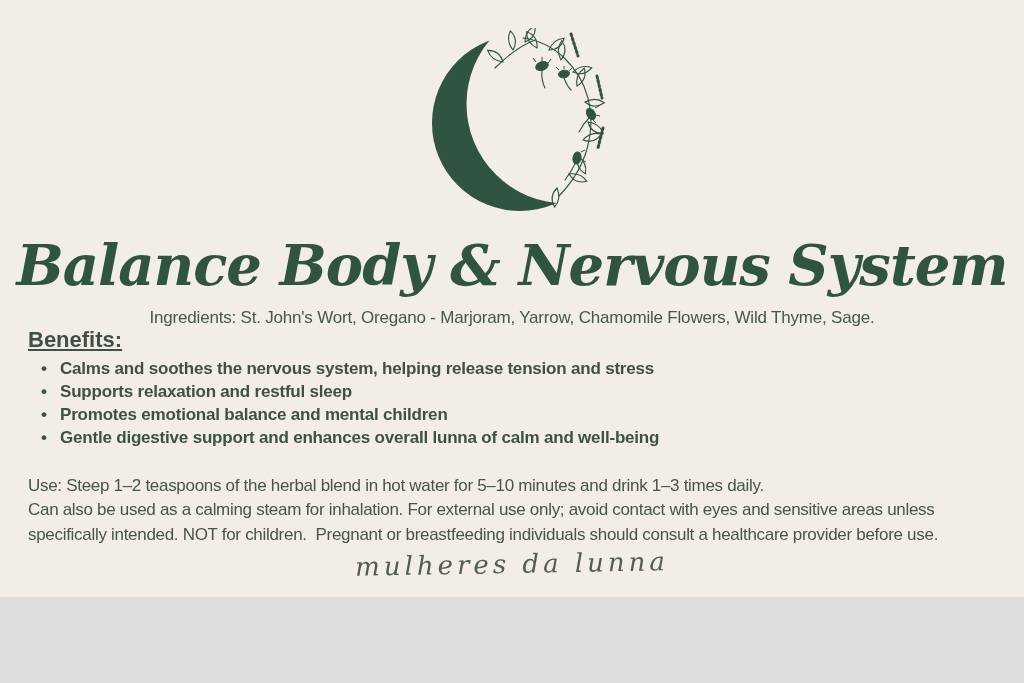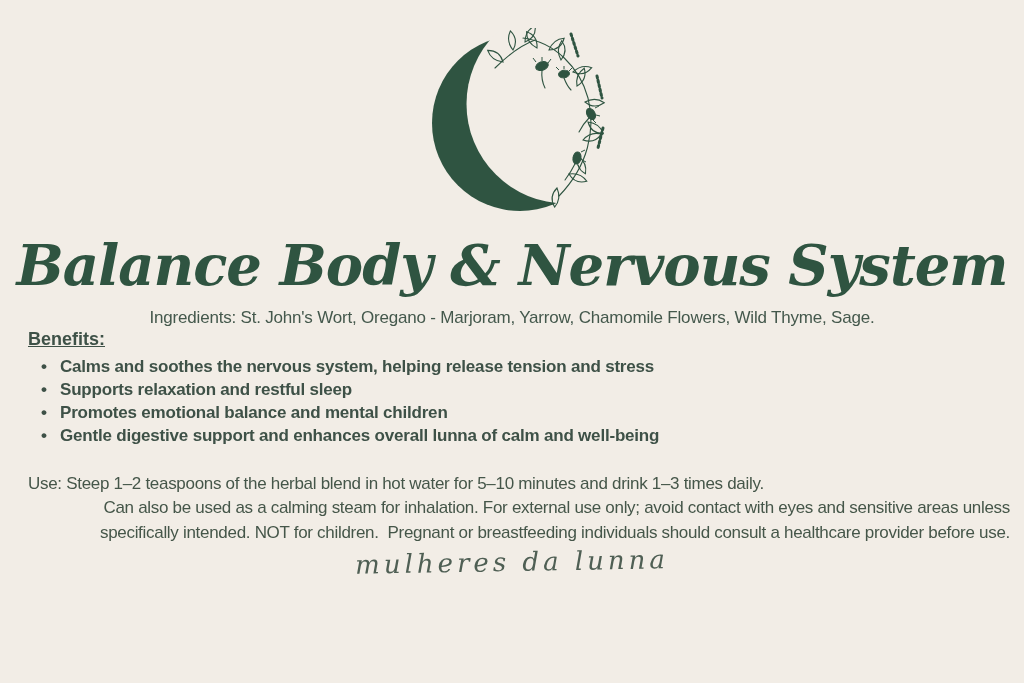--- a/index.html
+++ b/index.html
@@ -4,21 +4,21 @@
 <style>
   :root{
     --bg:#F2EDE6;
     --green:#2F5441;
     --text:#455649;
     --signature:#4F5F54;
   }
   *{margin:0;padding:0;box-sizing:border-box;}
   html,body{background:#ddd;}
   .poster{
-    width:1024px;height:683px;
+    width:1024px;height:597px;
     background:var(--bg);
     position:relative;
     overflow:hidden;
     margin:0 auto;
     font-family:"Liberation Sans", sans-serif;
     color:var(--text);
   }
   .moon-wrap{
     width:190px;height:185px;
     margin:28px auto 0;
@@ -44,21 +44,21 @@
     line-height:21px;
     letter-spacing:-0.2px;
     color:#44584C;
   }
   .content{
     margin:1px 14px 0 28px;
     font-size:17px;
   }
   .benefits-heading{
     display:inline-block;
-    font-size:18px;
+    font-size:22px;
     line-height:21px;
     font-weight:bold;
     text-decoration:underline;
     color:#3E5147;
   }
   .benefits-list{
     list-style:none;
     margin-top:5px;
   }
   .benefits-list li{
@@ -75,21 +75,21 @@
     left:13px;
     font-size:17px;
   }
   .usage{
     margin-top:25px;
     line-height:24.5px;
     letter-spacing:-0.3px;
     color:var(--text);
   }
   .usage-heading{}
-  .usage-body{white-space:pre-wrap;text-align:right;}
+  .usage-body{white-space:pre-wrap;}
   .signature{
     margin-top:2px;
     text-align:center;
     font-family:"DejaVu Serif", serif;
     font-style:italic;
     font-size:26px;
     letter-spacing:4px;
     color:var(--signature);
     transform:rotate(-1deg);
   }

